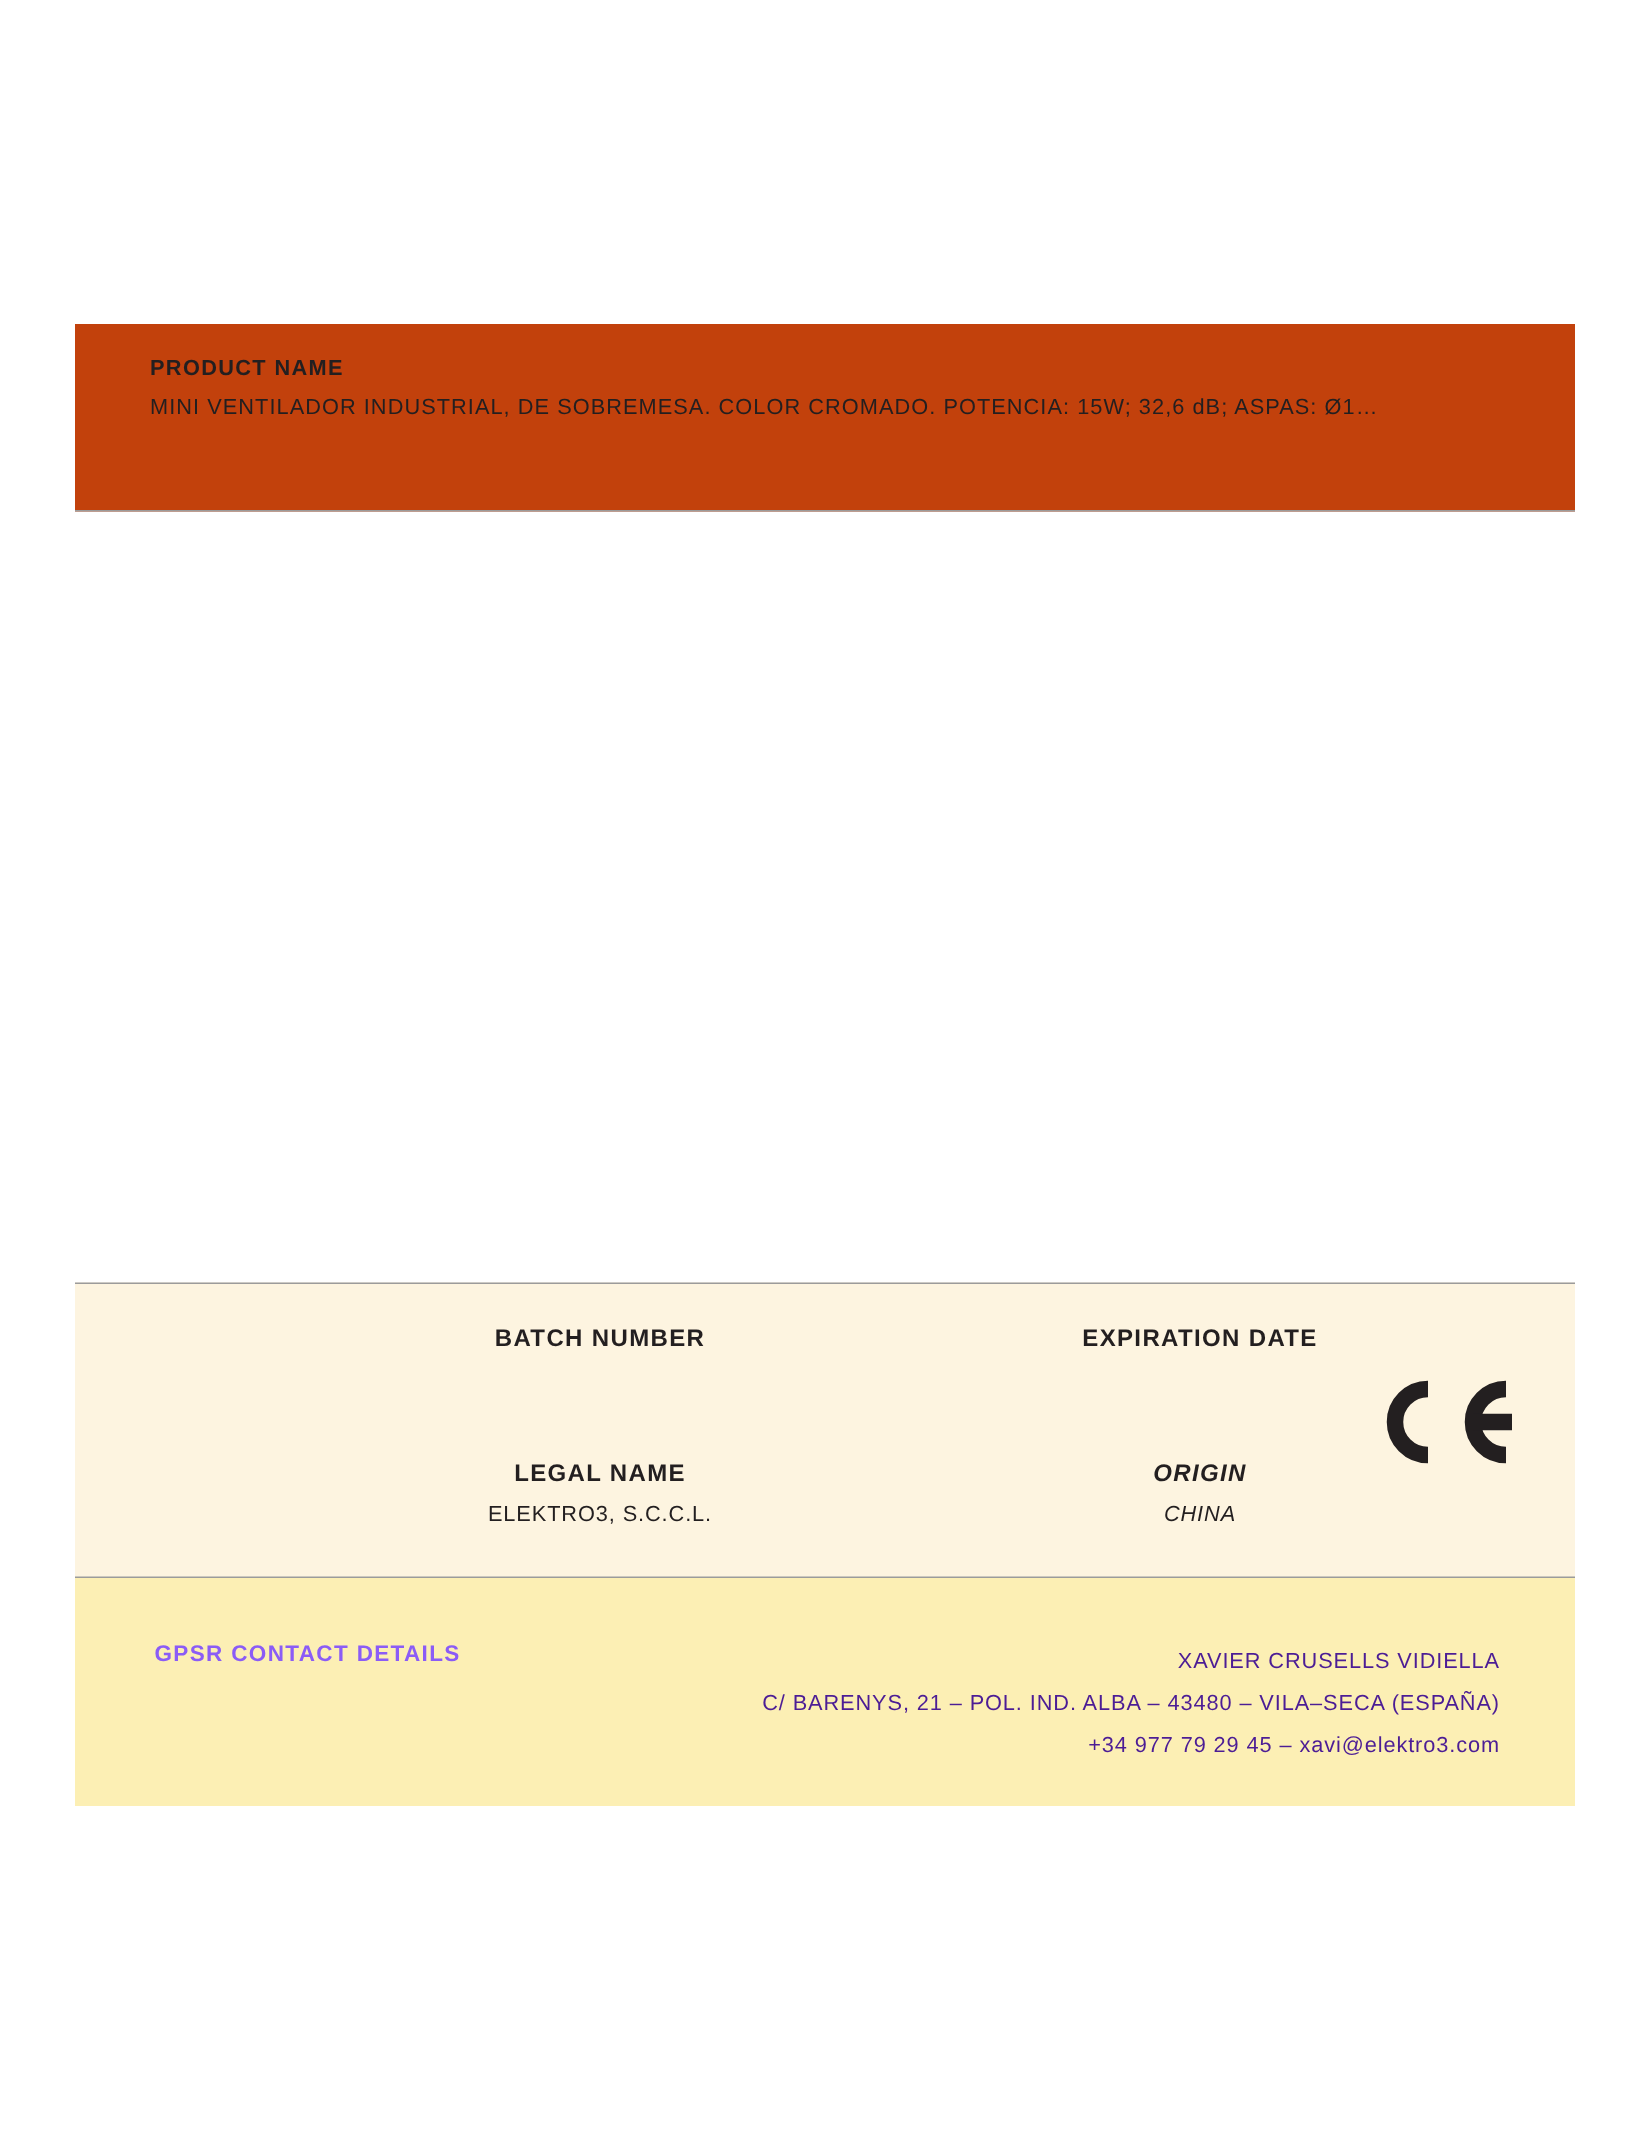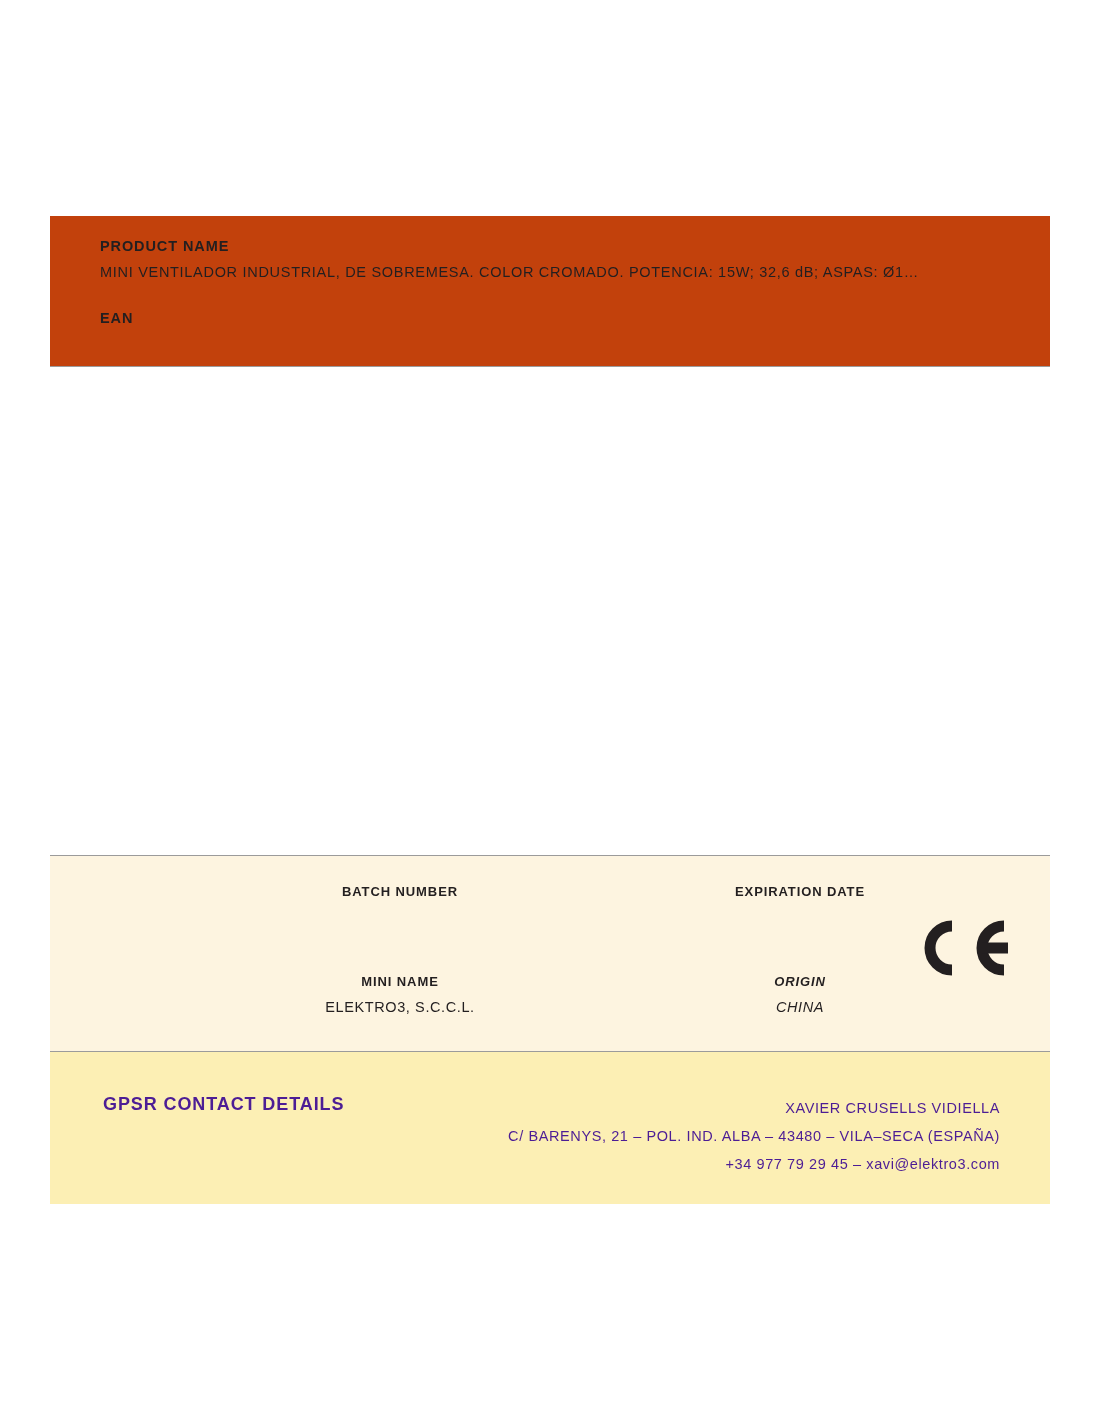--- a/index.html
+++ b/index.html
@@ -66,21 +66,21 @@
   .info-grid {
     position: relative;
     width: 100%;
     height: 100%;
   }
   .cell {
     position: absolute;
     text-align: center;
   }
   .cell .c-label {
-    font-size: 13px;
+    font-size: 16px;
     font-weight: bold;
     letter-spacing: 0.9px;
     color: #231f20;
     white-space: nowrap;
   }
   .cell .c-value {
     font-size: 14.5px;
     letter-spacing: 0.6px;
     color: #231f20;
     margin-top: 10px;
@@ -107,24 +107,24 @@
     width: 1000px;
     height: 152px;
     background: #fcefb4;
     box-sizing: border-box;
     padding: 38px 50px 0 50px;
   }
   .gpsr-label {
     position: absolute;
     left: 53px;
     top: 42px;
-    font-size: 18px;
+    font-size: 15px;
     font-weight: bold;
     letter-spacing: 0.9px;
-    color: #4c1d95;
+    color: #8b5cf6;
     white-space: nowrap;
   }
   .gpsr-lines {
     position: absolute;
     right: 50px;
     top: 42px;
     text-align: right;
   }
   .gpsr-lines div {
     font-size: 14.5px;
@@ -136,38 +136,37 @@
 </style>
 </head>
 <body>
 
 <div class="page">
 
   <div class="product-block">
     <div class="field-label">PRODUCT NAME</div>
     <div class="field-value">MINI VENTILADOR INDUSTRIAL, DE SOBREMESA. COLOR CROMADO. POTENCIA: 15W; 32,6 dB; ASPAS: Ø1…</div>
     <div class="spacer-22"></div>
-    <div class="field-label">EAN</div>
   </div>
 
   <div class="info-block">
     <div class="info-grid">
 
       <div class="cell cell-batch">
         <div class="c-label">BATCH NUMBER</div>
         <div class="c-value"></div>
       </div>
 
       <div class="cell cell-expiry">
         <div class="c-label">EXPIRATION DATE</div>
         <div class="c-value"></div>
       </div>
 
       <div class="cell cell-legal">
-        <div class="c-label">MINI NAME</div>
+        <div class="c-label">LEGAL NAME</div>
         <div class="c-value">ELEKTRO3, S.C.C.L.</div>
       </div>
 
       <div class="cell cell-origin">
         <div class="c-label">ORIGIN</div>
         <div class="c-value">CHINA</div>
       </div>
 
       <div class="ce-mark">
         <svg viewBox="0 0 100 64" width="100" height="64" xmlns="http://www.w3.org/2000/svg">

